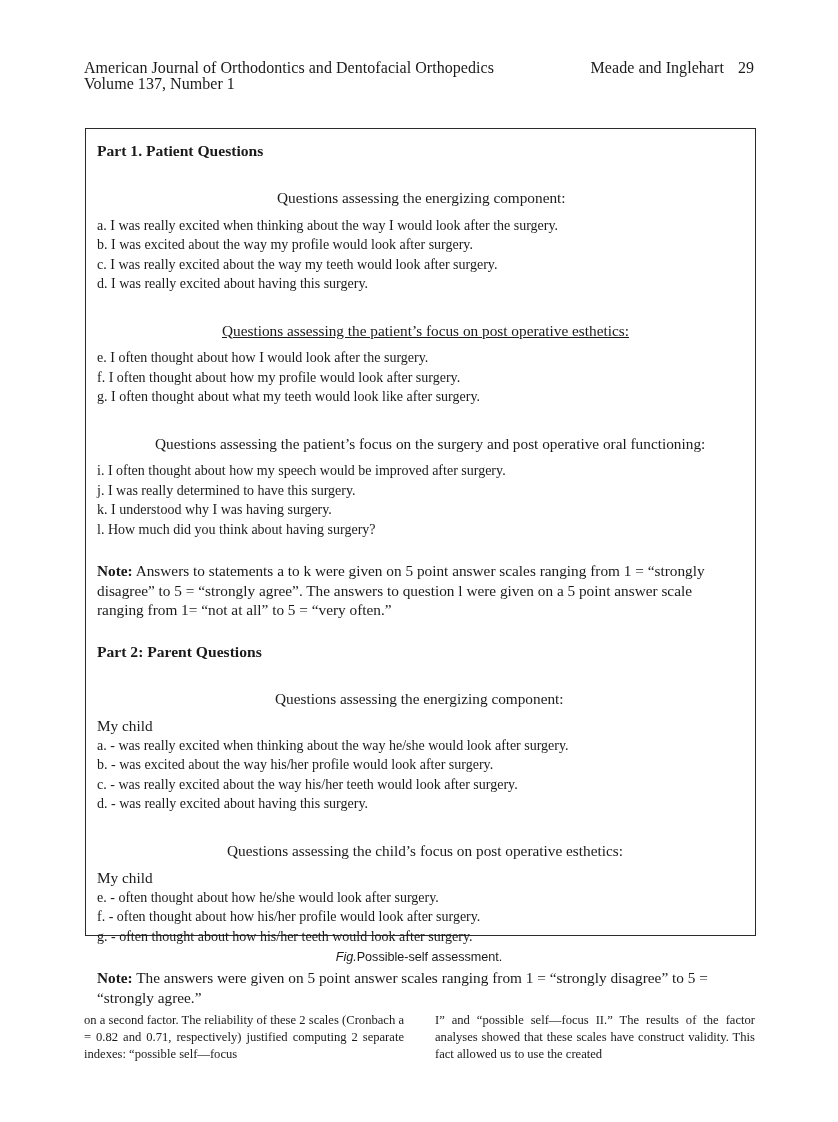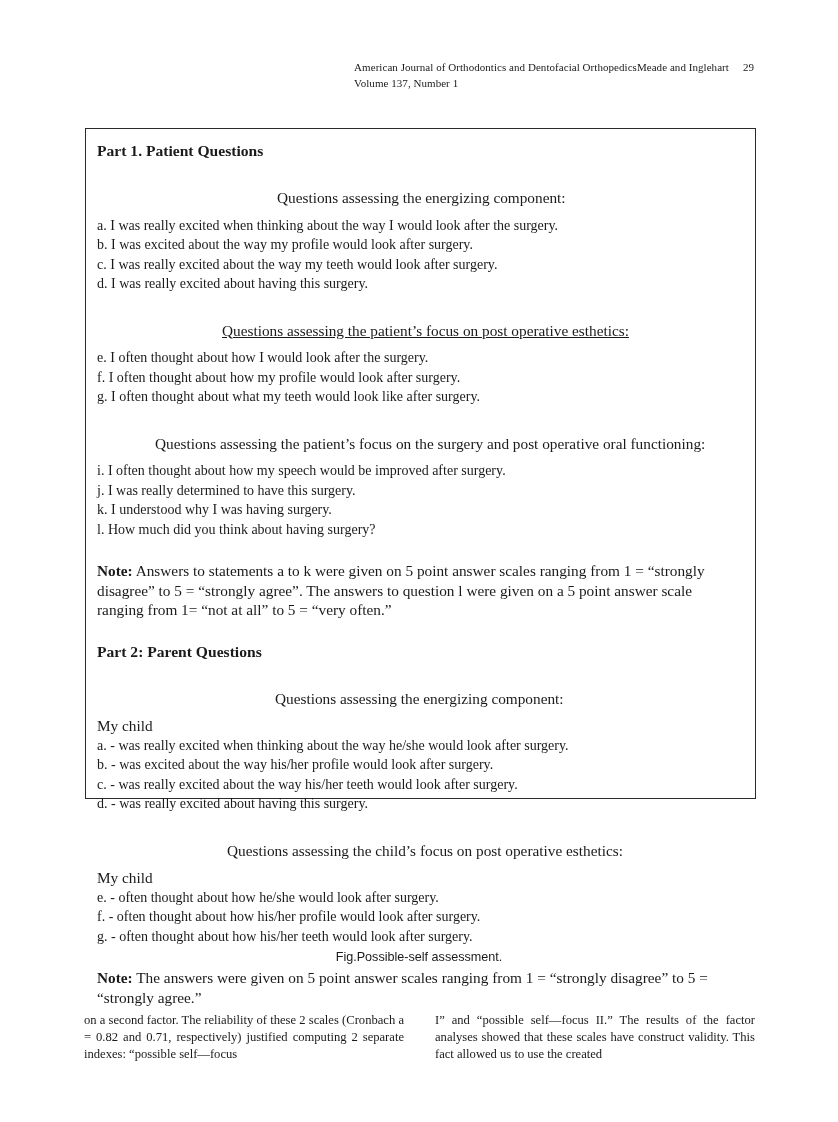--- a/index.html
+++ b/index.html
@@ -16,41 +16,41 @@
     overflow: hidden;
   }
 
   
   .running-head {
     position: absolute;
     left: 84px;
     top: 60px;
     width: 670px;
     display: flex;
-    justify-content: flex-end;
+    justify-content: space-between;
     align-items: flex-start;
-    font-size: 11px;
+    font-size: 16px;
     line-height: 15.5px;
     letter-spacing: 0.05px;
   }
   .rh-left { text-align: left; }
   .rh-right {
     text-align: right;
     white-space: nowrap;
     padding-top: 0px;
   }
   .rh-right .page-no { margin-left: 14px; }
 
   
   .figure-box {
     position: absolute;
     left: 85px;
     top: 128px;
     width: 671px;
-    height: 671px;
+    height: 808px;
     border: 1.4px solid #2b2b2b;
     box-sizing: border-box;
     background: #fff;
   }
   .box-inner {
     padding: 12px 14px 0 11px;
   }
 
   .part-heading {
     font-weight: bold;
@@ -98,21 +98,21 @@
   .fig-caption {
     position: absolute;
     left: 0;
     top: 950px;
     width: 838px;
     text-align: center;
     font-family: "Liberation Sans", "DejaVu Sans", sans-serif;
     font-size: 12.6px;
     color: #1a1a1a;
   }
-  .fig-caption .fig-label { margin-right: 0; }
+  .fig-caption .fig-label { margin-right: 0; font-style: italic; }
 
   
   .columns {
     position: absolute;
     left: 84px;
     top: 1012px;
     width: 671px;
     display: flex;
     gap: 31px;
   }

